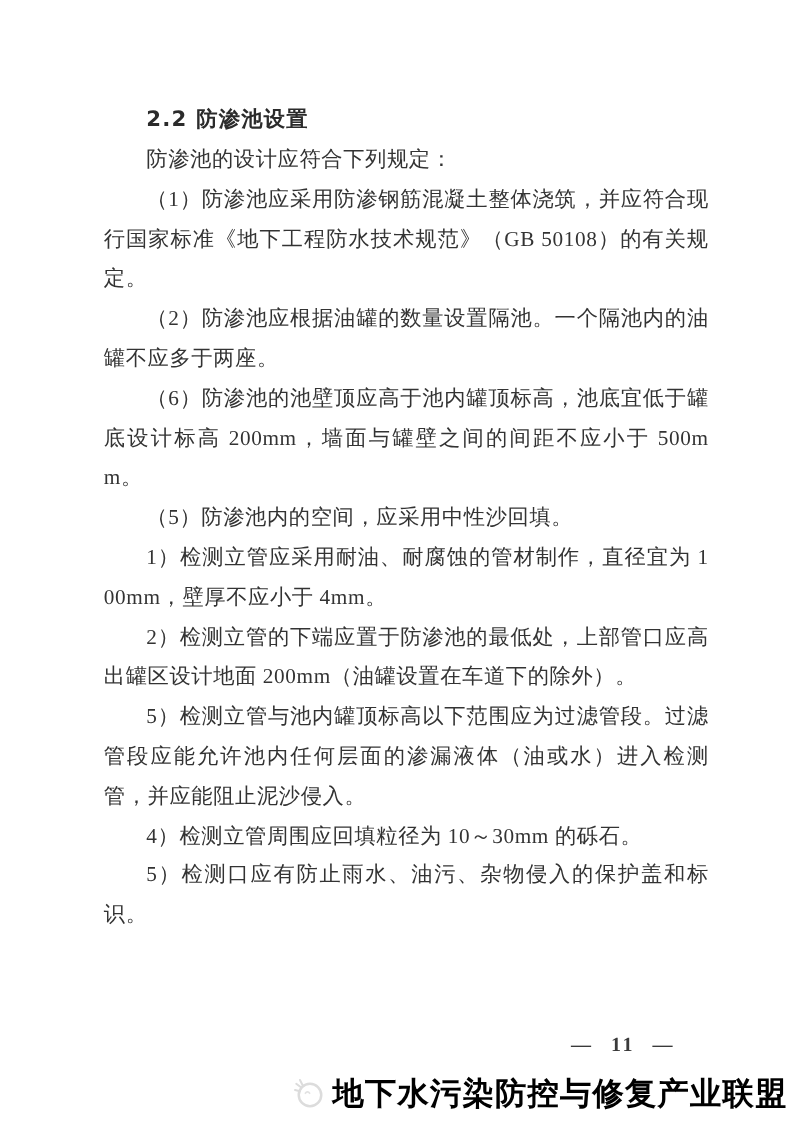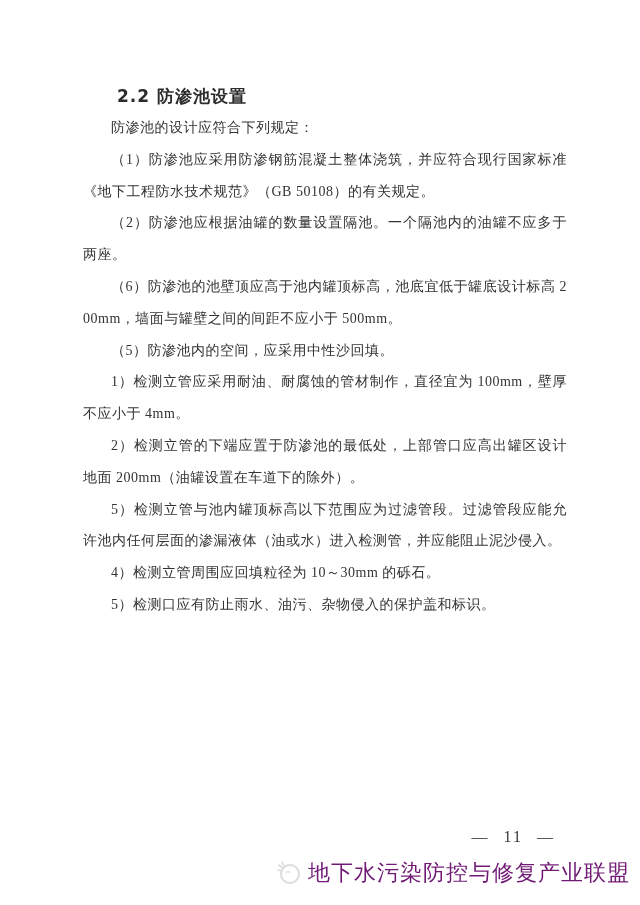--- a/index.html
+++ b/index.html
@@ -26,48 +26,49 @@
     font-family: "DejaVu Sans", "Liberation Sans", sans-serif;
     font-weight: bold;
     font-size: 17px;
     color: #2b2b2b;
     margin: 0 0 0 2em;
     line-height: 32px;
     letter-spacing: 1px;
   }
   .content p {
     margin: 0;
-    font-size: 14px;
+    font-size: 17px;
     line-height: 31.8px;
     text-indent: 2em;
     text-align: justify;
     letter-spacing: 0.5px;
     word-break: break-all;
   }
   .footer-pageno {
     position: absolute;
     top: 828px;
-    right: 85px;
+    right: 100px;
     font-size: 16px;
     color: #3a3a3a;
     letter-spacing: 2px;
     word-spacing: 8px;
     font-family: "Liberation Serif", "DejaVu Serif", serif;
+    font-weight: bold;
   }
   .watermark {
     position: absolute;
     top: 858px;
     right: 10px;
     display: flex;
     align-items: center;
     gap: 6px;
-    color: #701a75;
+    color: #000000;
     font-family: "DejaVu Sans", "Liberation Sans", sans-serif;
-    font-size: 22px;
-    font-weight: normal;
+    font-size: 25px;
+    font-weight: bold;
     letter-spacing: 1px;
     user-select: none;
   }
   .wm-logo {
     width: 26px;
     height: 26px;
     display: inline-block;
     flex: 0 0 auto;
   }
 </style>

